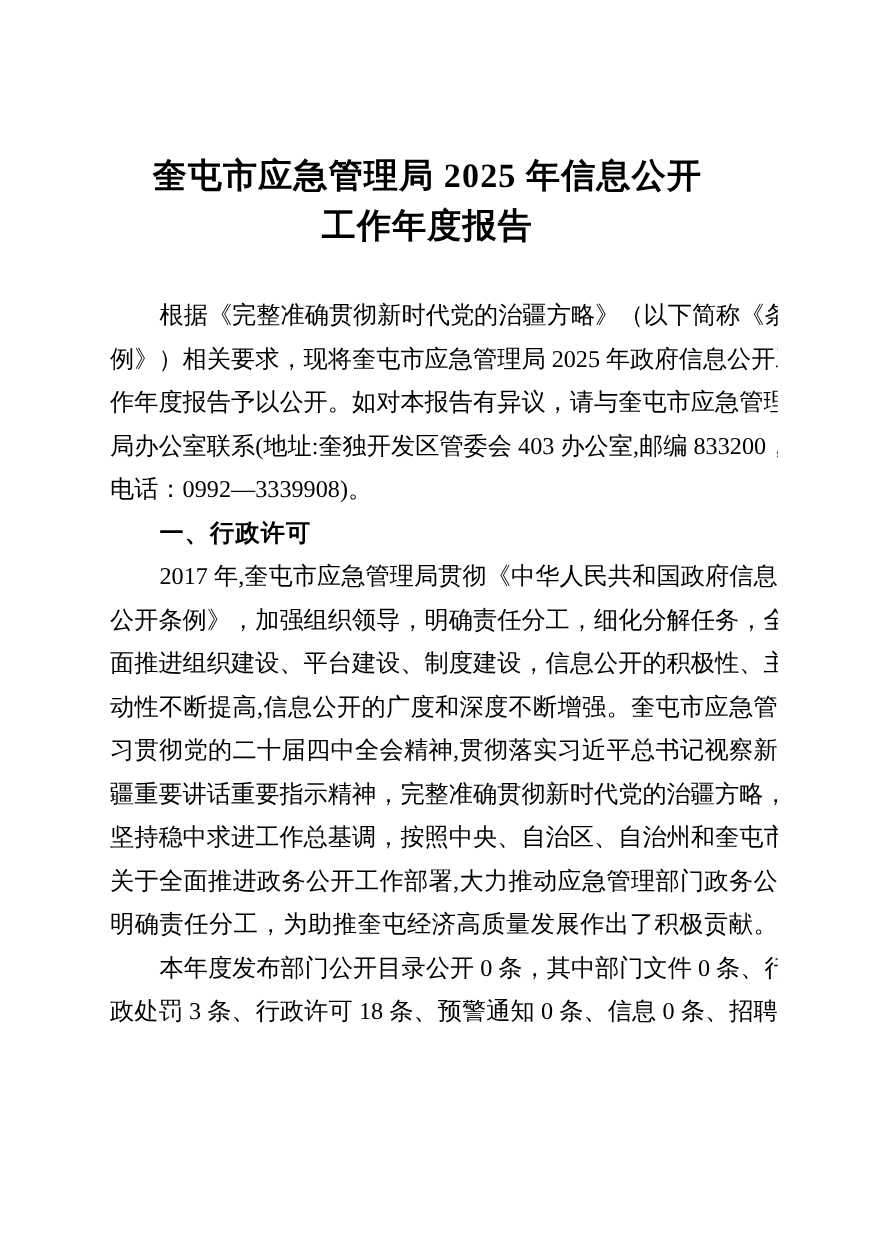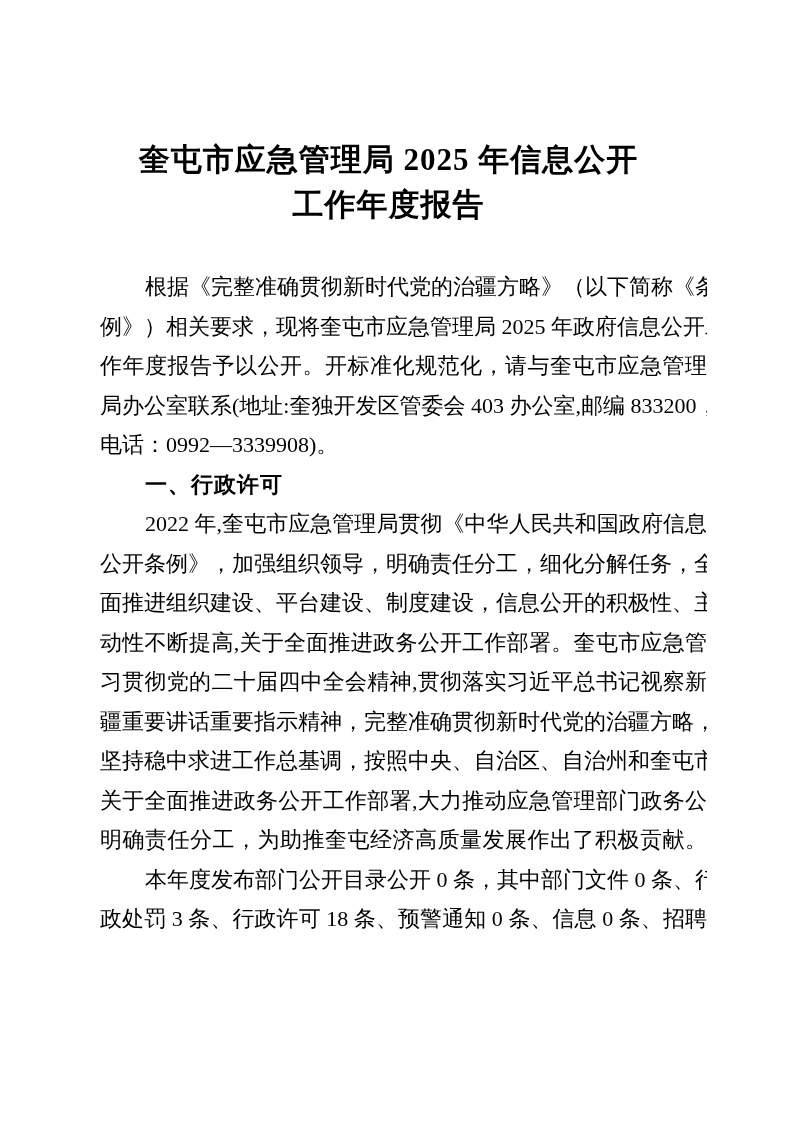--- a/index.html
+++ b/index.html
@@ -69,32 +69,32 @@
 
 <div class="page">
   <h1 class="doc-title">
     <div class="title-line">奎屯市应急管理局 2025 年信息公开</div>
     <div class="title-line">工作年度报告</div>
   </h1>
   <div class="doc-content" id="doc-content">
       <div class="para">
         <div class="line indent">根据《完整准确贯彻新时代党的治疆方略》（以下简称《条</div>
         <div class="line">例》）相关要求，现将奎屯市应急管理局 2025 年政府信息公开工</div>
-        <div class="line">作年度报告予以公开。开标准化规范化，请与奎屯市应急管理</div>
+        <div class="line">作年度报告予以公开。如对本报告有异议，请与奎屯市应急管理</div>
         <div class="line">局办公室联系(地址:奎独开发区管委会 403 办公室,邮编 833200，</div>
         <div class="line no-fill">电话：0992—3339908)。</div>
       </div>
       <div class="para">
         <div class="line heading indent no-fill">一、行政许可</div>
       </div>
       <div class="para">
-        <div class="line indent">2022 年,奎屯市应急管理局贯彻《中华人民共和国政府信息</div>
+        <div class="line indent">2017 年,奎屯市应急管理局贯彻《中华人民共和国政府信息</div>
         <div class="line">公开条例》，加强组织领导，明确责任分工，细化分解任务，全</div>
         <div class="line">面推进组织建设、平台建设、制度建设，信息公开的积极性、主</div>
-        <div class="line">动性不断提高,关于全面推进政务公开工作部署。奎屯市应急管</div>
+        <div class="line">动性不断提高,信息公开的广度和深度不断增强。奎屯市应急管</div>
         <div class="line">习贯彻党的二十届四中全会精神,贯彻落实习近平总书记视察新</div>
         <div class="line">疆重要讲话重要指示精神，完整准确贯彻新时代党的治疆方略，</div>
         <div class="line">坚持稳中求进工作总基调，按照中央、自治区、自治州和奎屯市</div>
         <div class="line">关于全面推进政务公开工作部署,大力推动应急管理部门政务公</div>
         <div class="line">明确责任分工，为助推奎屯经济高质量发展作出了积极贡献。</div>
       </div>
       <div class="para">
         <div class="line indent">本年度发布部门公开目录公开 0 条，其中部门文件 0 条、行</div>
         <div class="line">政处罚 3 条、行政许可 18 条、预警通知 0 条、信息 0 条、招聘</div>
       </div>

